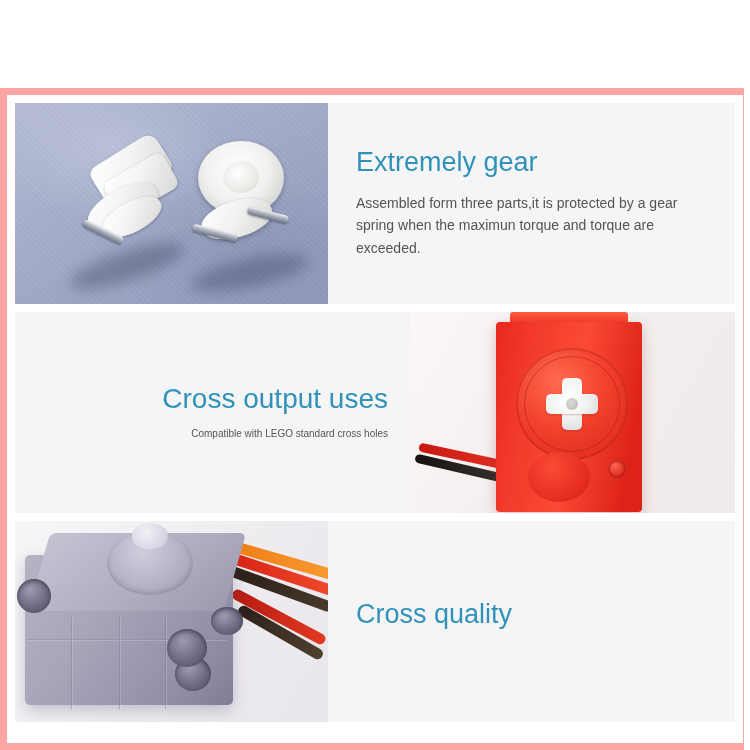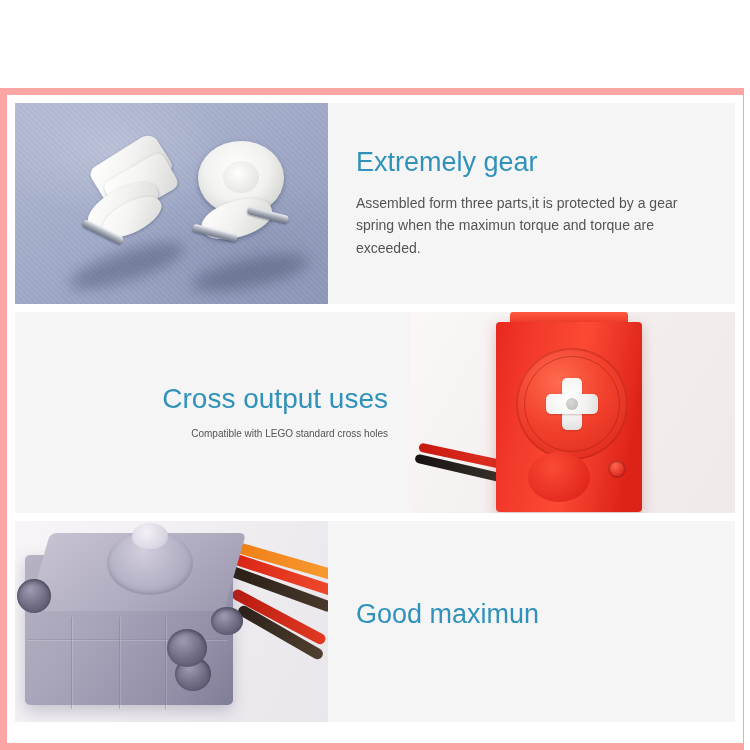--- a/index.html
+++ b/index.html
@@ -452,21 +452,21 @@
             <div class="p3-rib p3-r3"></div>
             <div class="p3-dial"></div>
             <div class="p3-dial-cap"></div>
             <div class="p3-hole p3-h1"></div>
             <div class="p3-hole p3-h3"></div>
             <div class="p3-hole p3-h4"></div>
             <div class="p3-hole p3-h2"></div>
           </div>
 
           <div class="text-pane">
-            <div class="feat-title">Good maximun</div>
+            <div class="feat-title">Cross quality</div>
           </div>
 
         </div>
 
       </div>
     </div>
   </div>
 
 </div>
 

